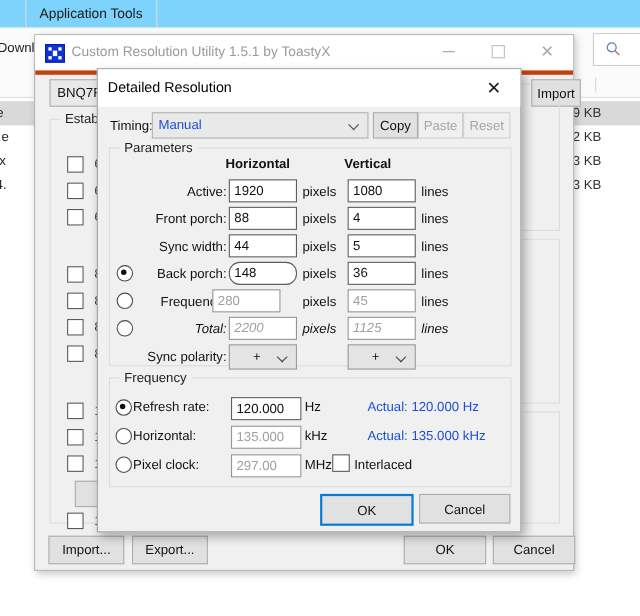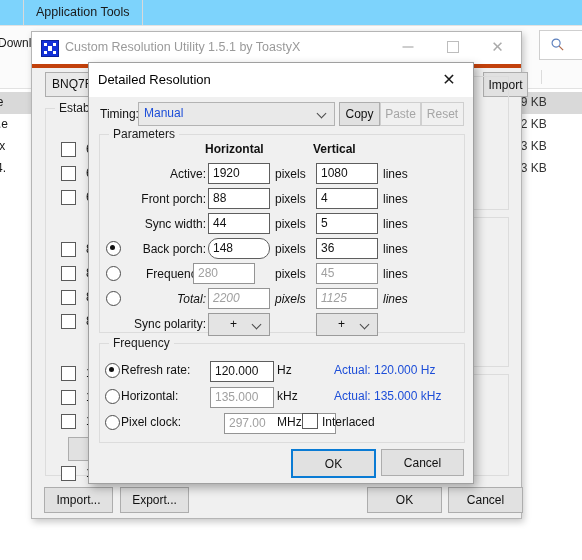--- a/index.html
+++ b/index.html
@@ -397,21 +397,21 @@
       <div class="inp ro" style="left:110px;top:3px;width:62px;">
         <span class="v">135.000</span>
       </div>
       <span class="unit" style="left:177px;top:5px;">kHz</span>
       <span class="actual">Actual: 135.000 kHz</span>
     </div>
 
     <div class="frow" style="top:66px;">
       <span class="radio" style="left:5px;top:5px;"></span>
       <span class="lbl">Pixel clock:</span>
-      <div class="inp ro" style="left:124px;top:3px;width:62px;padding-left:48px;">
+      <div class="inp ro" style="left:110px;top:3px;width:62px;">
         <span class="v">297.00</span>
       </div>
       <span class="unit" style="left:177px;top:5px;">MHz</span>
       <span class="ilc"></span>
       <span class="ilt">Interlaced</span>
     </div>
   </div>
 
   <div class="dok-btn">OK</div>
   <div class="dca-btn btn">Cancel</div>

